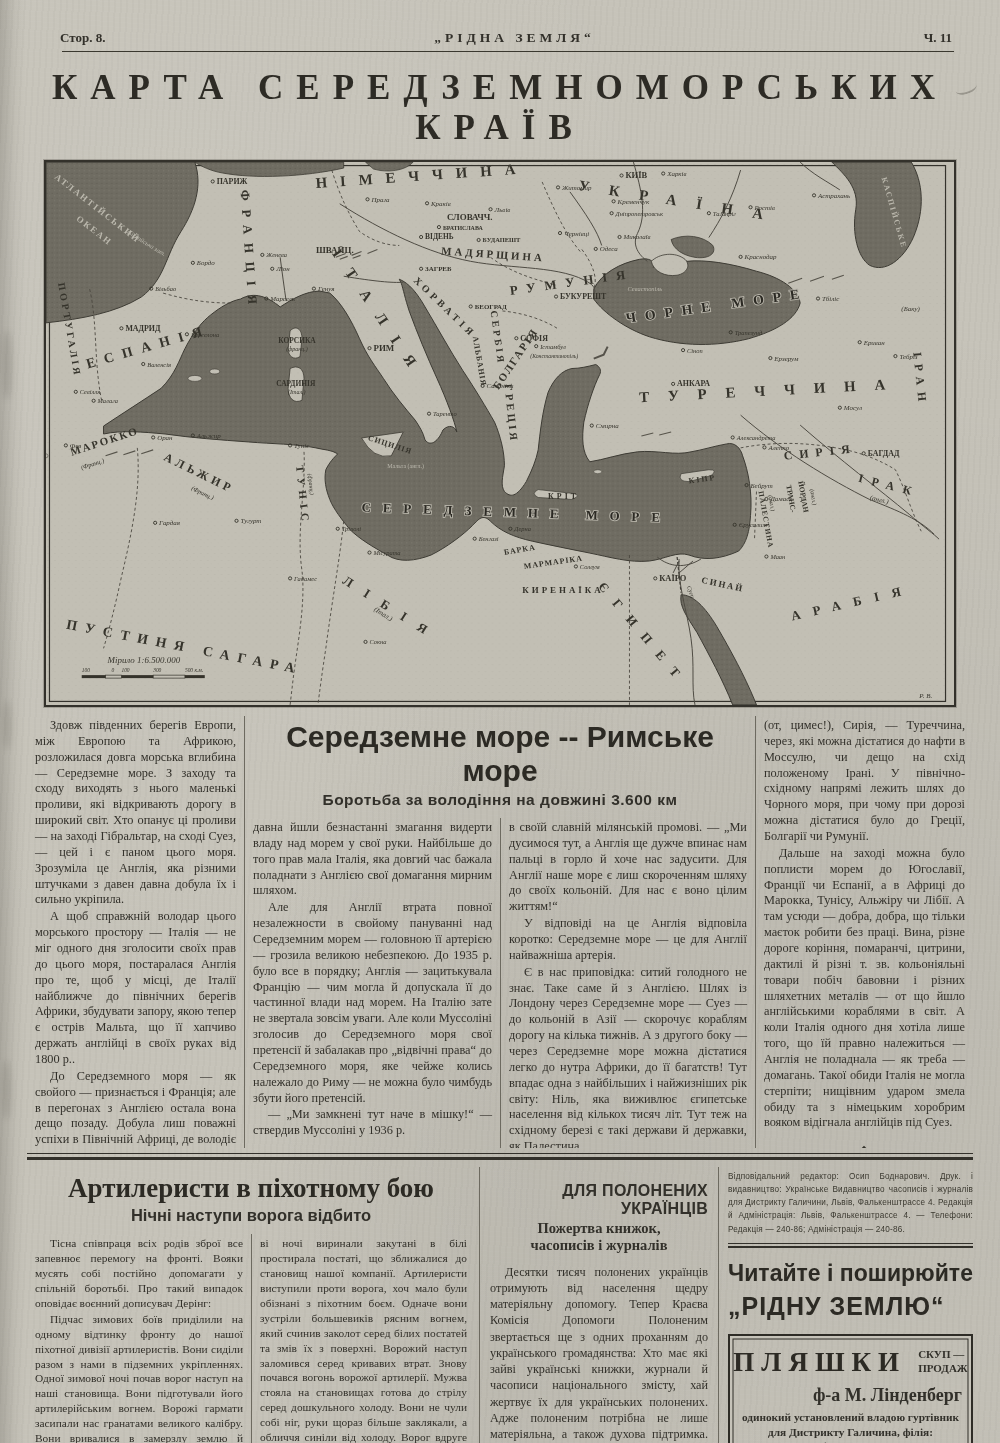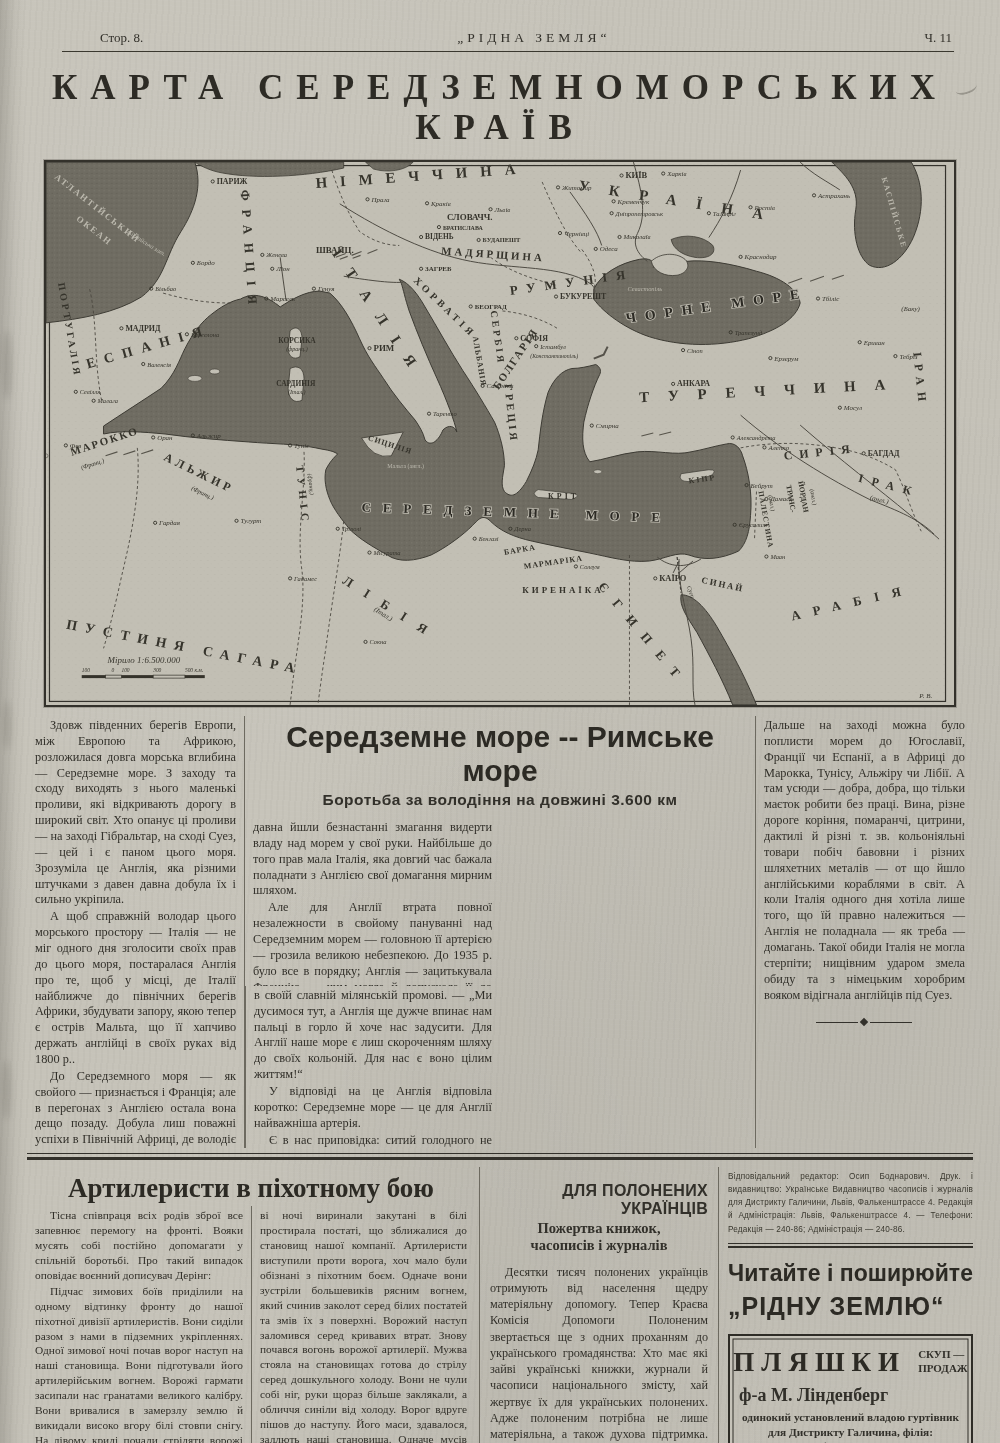--- a/index.html
+++ b/index.html
@@ -12,21 +12,21 @@
       repeating-linear-gradient(93deg, rgba(0,0,0,.02) 0 2px, transparent 2px 6px),
       repeating-linear-gradient(4deg, rgba(255,255,255,.025) 0 1px, transparent 1px 5px);
     color:#32302a; font-family:"Liberation Serif",serif;}
   .page::before{content:"";position:absolute;left:0;top:0;bottom:0;width:26px;
     background:linear-gradient(90deg, rgba(40,38,32,.18), rgba(40,38,32,.04) 60%, transparent);pointer-events:none;}
   .smudge{position:absolute;background:#55524a;border-radius:50%;filter:blur(3px);opacity:.18;pointer-events:none;}
   .pencil{position:absolute;width:22px;height:10px;border-bottom:2px solid #4a473f;border-radius:50%;
     transform:rotate(-18deg);opacity:.35;pointer-events:none;}
 
   .hdr{display:flex;justify-content:space-between;align-items:baseline;
-    padding:30px 48px 5px 60px;font-weight:normal;font-size:13px;margin-left:40px;}
+    padding:30px 48px 5px 60px;font-weight:bold;font-size:13px;}
   .hdr .mast{letter-spacing:4px;font-size:13.5px;}
   .hdr-rule{margin:0 46px 0 62px;border-top:1.8px solid #3a382f;}
   .big-title{text-align:center;font-weight:bold;font-size:35px;letter-spacing:13px;
     margin:16px 0 12px;color:#2d2b25;font-family:"Liberation Serif",serif;}
 
   .map-wrap{width:908px;margin:0 auto;border:2.5px solid #33312b;background:#c2bfb4;
     box-shadow:0 0 0 1px rgba(50,48,40,.25);}
   .map-wrap svg{display:block;}
   .ml{font-family:"Liberation Serif",serif;fill:#36342c;}
   .ml.country{font-weight:bold;}
@@ -41,21 +41,21 @@
   .acol{box-sizing:border-box;padding:2px 8px 0;font-size:12.3px;line-height:1.29;
     text-align:justify;overflow:hidden;}
   .acol p{margin:0 0 1px;text-indent:15px;}
   .acol.cont p:first-child{text-indent:0;}
   .c25{width:236px;}
   .mid{width:560px;box-sizing:border-box;border-left:1px solid #6d6a60;border-right:1px solid #6d6a60;}
   .main-head{font-family:"Liberation Sans",sans-serif;font-weight:bold;font-size:30px;
     text-align:center;margin:4px 0 3px;color:#2c2a24;}
   .main-sub{font-family:"Liberation Sans",sans-serif;font-weight:bold;font-size:15.5px;
     text-align:center;margin:0 0 9px;letter-spacing:.5px;}
-  .mid-cols{display:flex;height:344px;overflow:hidden;flex-direction:column;}
+  .mid-cols{display:flex;height:344px;overflow:hidden;}
   .mid-cols .acol{width:50%;}
   .mid-cols .acol + .acol{border-left:1px solid #6d6a60;}
   .tailpiece{width:96px;margin:16px auto 0;display:flex;align-items:center;}
   .tailpiece .bar{flex:1;border-top:1.6px solid #33312b;}
   .tailpiece .dia{width:6px;height:6px;background:#33312b;transform:rotate(45deg);margin:0 3px;}
 
   .rule-heavy{width:946px;margin:5px auto 0;border-top:1.2px solid #33312b;
     border-bottom:3.4px solid #33312b;height:3px;}
 
   .bottom{width:946px;margin:7px auto 0;display:flex;height:352px;overflow:hidden;}
@@ -80,21 +80,21 @@
   .imprint-rule{border-top:1px solid #33312b;border-bottom:2.6px solid #33312b;height:2px;margin:7px 0 0;}
   .promo1{font-family:"Liberation Sans",sans-serif;font-weight:bold;font-size:23px;
     text-align:center;margin-top:12px;color:#2c2a24;}
   .promo2{font-family:"Liberation Sans",sans-serif;font-weight:bold;font-size:25px;
     text-align:left;letter-spacing:1px;margin:5px 0 0;color:#2c2a24;}
   .adbox{border:2px solid #2e2c26;box-shadow:inset 0 0 0 2.5px #c6c3b9, inset 0 0 0 3.5px #2e2c26;
     padding:11px 9px 9px;margin-top:13px;}
   .adbox-top{display:flex;justify-content:center;align-items:center;gap:12px;}
   .ad-title{font-weight:bold;font-size:27px;letter-spacing:7px;color:#2c2a24;text-align:center;}
   .ad-side{font-weight:bold;font-size:11px;line-height:1.25;}
-  .ad-firm{font-weight:bold;font-size:18px;text-align:left;margin:7px 0 4px;}
+  .ad-firm{font-weight:bold;font-size:18px;text-align:right;margin:7px 0 4px;}
   .ad-body{font-weight:bold;font-size:11.3px;text-align:center;line-height:1.32;}
   .classified{font-weight:bold;font-size:9.4px;line-height:1.55;margin-top:13px;
     position:relative;padding-right:13px;text-align:justify;color:#3a382f;}
   .classified .lead{font-size:12px;letter-spacing:.6px;}
 </style>
 </head>
 <body>
 
 <div class="page">
 
@@ -422,36 +422,38 @@
           </div>
         <div class="acol cont">
             <p>в своїй славній мілянській промові. — „Ми дусимося тут, а Англія ще дужче впинає нам пальці в горло й хоче нас задусити. Для Англії наше море є лиш скороченням шляху до своїх кольоній. Для нас є воно цілим життям!“</p>
             <p>У відповіді на це Англія відповіла коротко: Середземне море — це для Англії найважніша артерія.</p>
             <p>Є в нас приповідка: ситий голодного не знає. Таке саме й з Англією. Шлях із Лондону через Середземне море — Суез — до кольоній в Азії — скорочує кораблям дорогу на кілька тижнів. А з другого боку — через Середземне море можна дістатися легко до нутра Африки, до її багатств! Тут впадає одна з найбільших і найжизніших рік світу: Ніль, яка виживлює єгипетське населення від кількох тисяч літ. Тут теж на східному березі є такі держави й державки, як Палестина</p>
           </div>
       </div>
     </div>
     <div class="acol c25 cont">
       <div>
+          <p>(от, цимес!), Сирія, — Туреччина, через, які можна дістатися до нафти в Моссулю, чи дещо на схід положеному Ірані. У північно-східному напрямі лежить шлях до Чорного моря, при чому при дорозі можна дістатися було до Греції, Болгарії чи Румунії.</p>
           <p>Дальше на заході можна було поплисти морем до Югославії, Франції чи Еспанії, а в Африці до Марокка, Тунісу, Альжіру чи Лібії. А там усюди — добра, добра, що тільки маєток робити без праці. Вина, різне дороге коріння, помаранчі, цитрини, дактилі й різні т. зв. кольоніяльні товари побіч бавовни і різних шляхетних металів — от що йшло англійськими кораблями в світ. А коли Італія одного дня хотіла лише того, що їй правно належиться — Англія не поладнала — як треба — домагань. Такої обиди Італія не могла стерпіти; нищівним ударом змела обиду та з німецьким хоробрим вояком відігнала англійців під Суез.</p>
         </div>
       <div class="tailpiece">
         <span class="bar"></span>
           <span class="dia"></span>
           <span class="bar"></span>
       </div>
     </div>
   </div>
 
   <div class="rule-heavy"></div>
 
   <div class="bottom">
 
     <div class="b-left">
       <h2>Артилеристи в піхотному бою</h2>
+      <h3>Нічні наступи ворога відбито</h3>
       <div class="b-left-cols">
         <div class="acol">
             <p>Тісна співпраця всіх родів зброї все запевнює перемогу на фронті. Вояки мусять собі постійно допомагати у спільній боротьбі. Про такий випадок оповідає воєнний дописувач Дерінг:</p>
             <p>Підчас зимових боїв приділили на одному відтинку фронту до нашої піхотної дивізії артилеристів. Вони сиділи разом з нами в підземних укріпленнях. Одної зимової ночі почав ворог наступ на наші становища. Вони підготували його артилерійським вогнем. Ворожі гармати засипали нас гранатами великого калібру. Вони вривалися в замерзлу землю й викидали високо вгору білі стовпи снігу. На лівому крилі почали стріляти ворожі танки, але ще не показувалися. Перед нами було нерівне, покрите корчами поле. В заглибинах ґрунту показалися готові до наступу ворожі вояки. Наші стійки повідомили артилерію, яка відкрила на ворога сильний вогонь. Одначе мимо цього ворог рушив до наступу. В темря-</p>
           </div>
         <div class="acol cont">
             <p>ві ночі виринали закутані в білі простирала постаті, що зближалися до становищ нашої компанії. Артилеристи виступили проти ворога, хоч мало були обізнані з піхотним боєм. Одначе вони зустріли большевиків рясним вогнем, який счинив заколот серед білих постатей та змів їх з поверхні. Ворожий наступ заломився серед кривавих втрат. Знову почався вогонь ворожої артилерії. Мужва стояла на становищах готова до стрілу серед дошкульного холоду. Вони не чули собі ніг, руки щораз більше заклякали, а обличчя синіли від холоду. Ворог вдруге пішов до наступу. Його маси, здавалося, заллють наші становища. Одначе мусів завернути. Ще раз гнали комісари своїх вояків на певну смерть, ще раз встелили вони своїм трупом поле. Коли прийшов ранок, побачили артилеристи, що вони списалися не гірше від піхотинців. Вони вдержали свої становища та завдали ворогові великих втрат.</p>
           </div>
       </div>
     </div>

